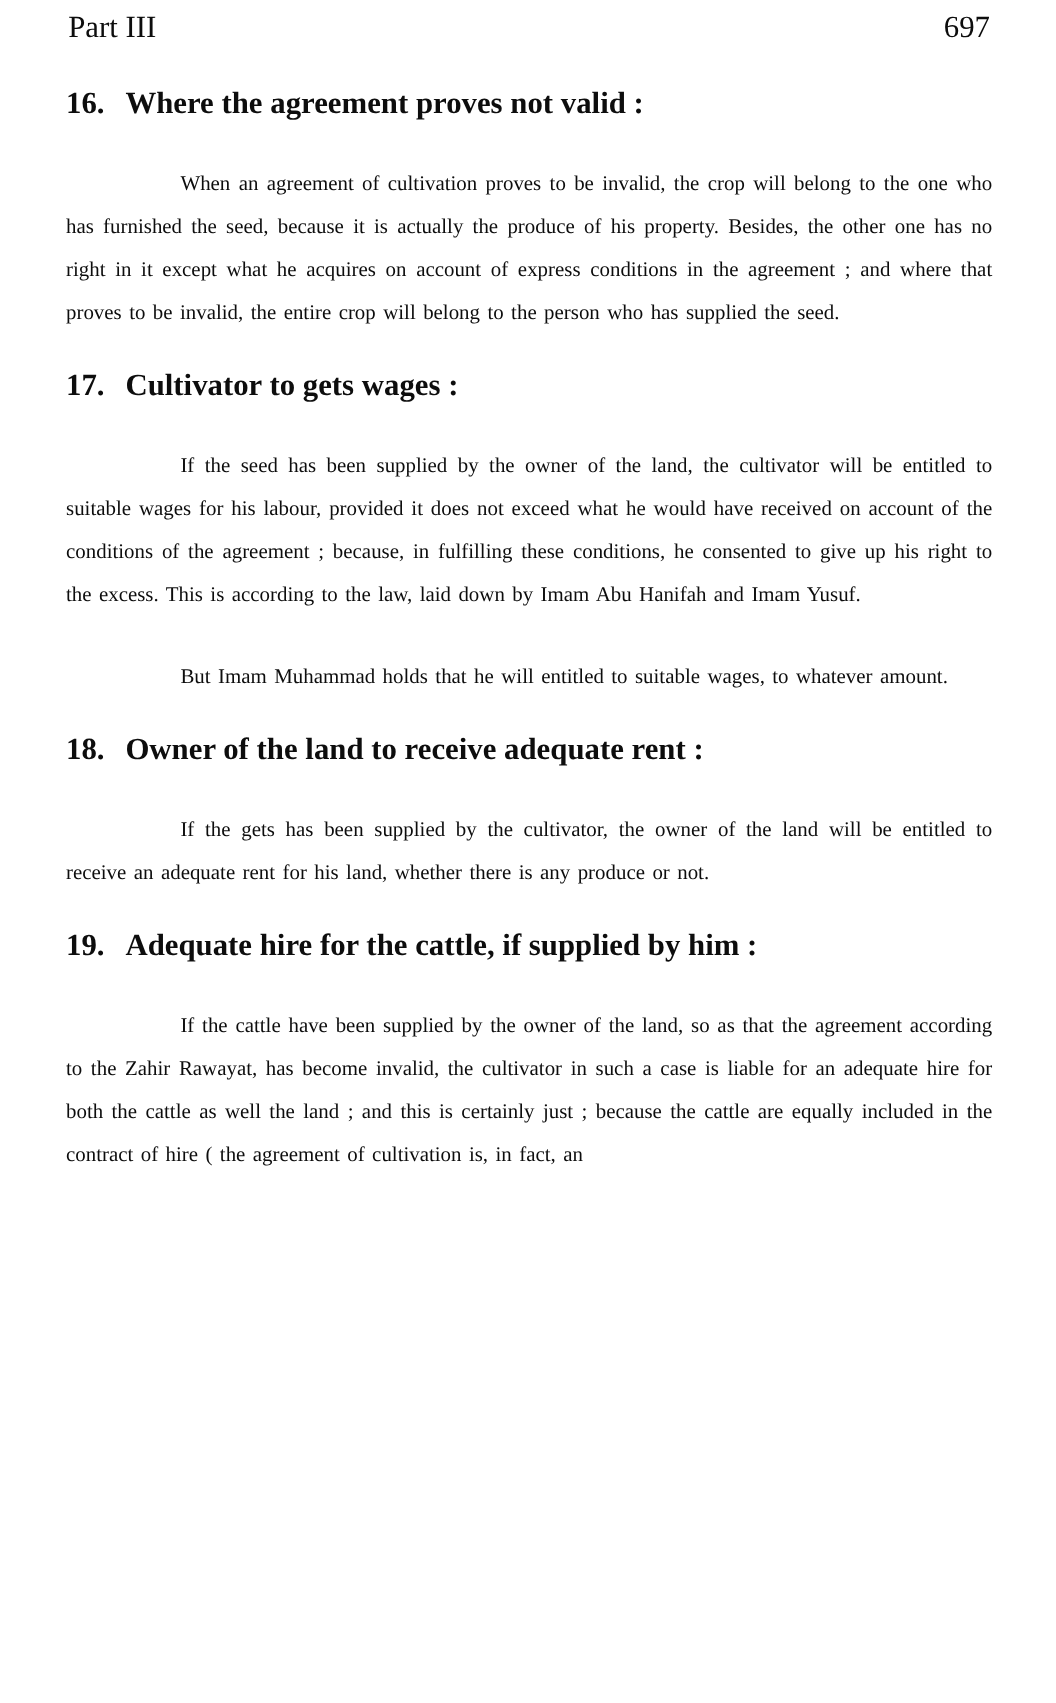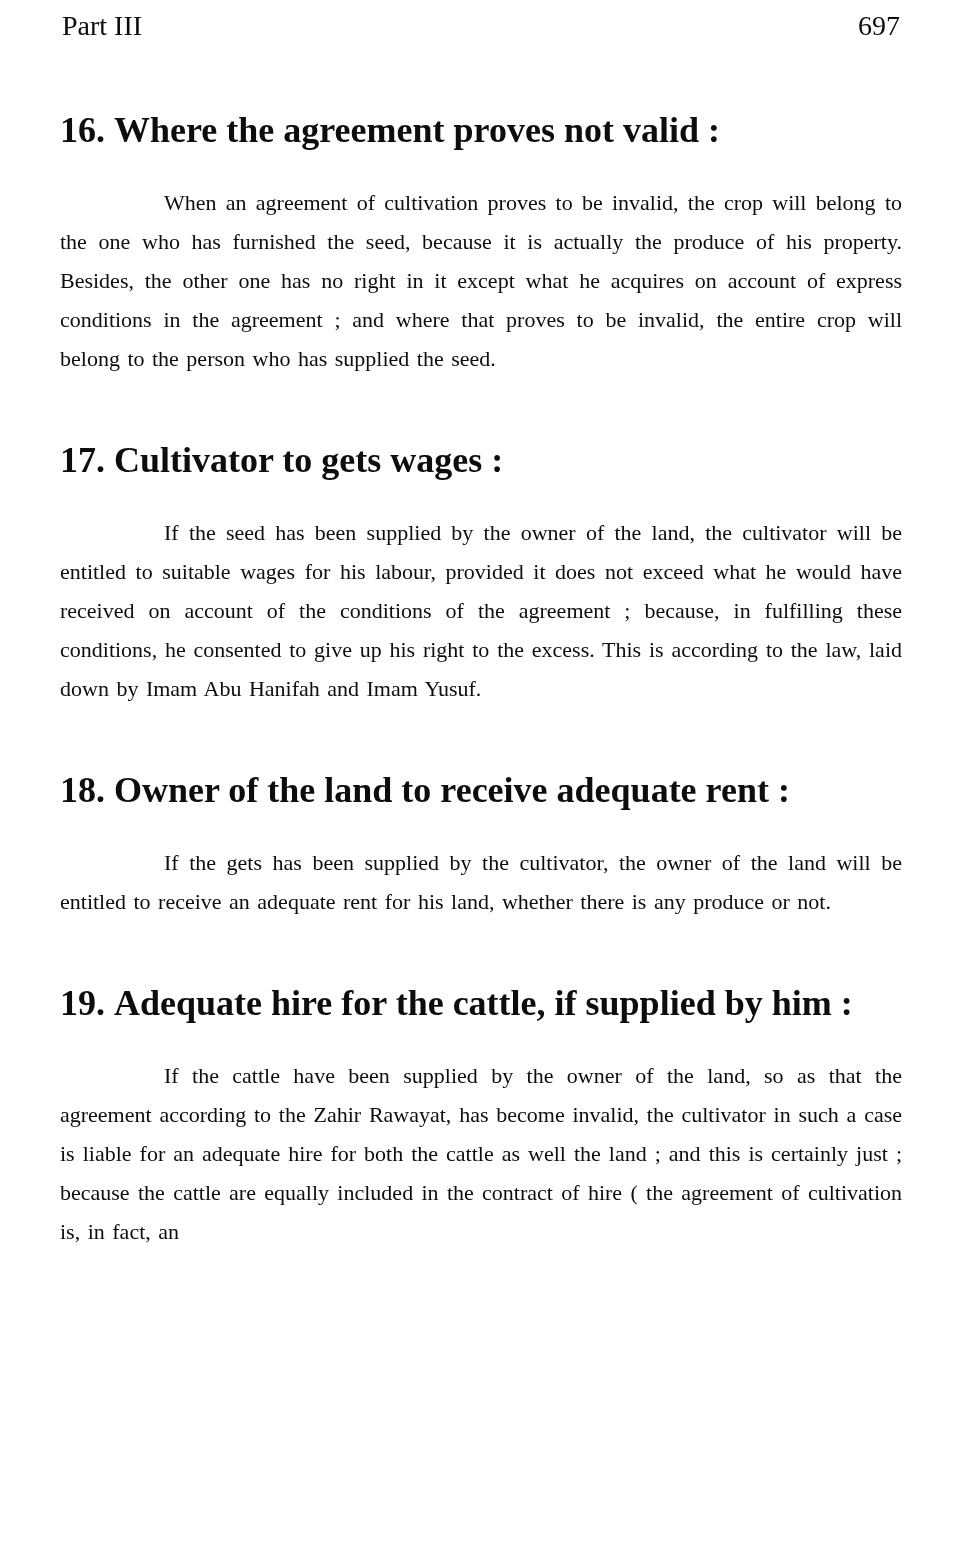--- a/index.html
+++ b/index.html
@@ -23,31 +23,31 @@
     justify-content: space-between;
     align-items: baseline;
     font-size: 28px;
     padding: 4px 2px 6px 2px;
   }
   .running-header .book-title {
     font-style: italic;
     letter-spacing: 0.5px;
   }
   .section-heading {
-    font-size: 36px;
+    font-size: 28px;
     font-weight: bold;
-    margin: 65px 0 0 0;
+    margin: 30px 0 0 0;
     line-height: 34px;
   }
   .section-heading .section-num {
     display: inline-block;
     min-width: 54px;
   }
   .body-para {
-    font-size: 22px;
+    font-size: 19px;
     line-height: 39px;
     text-align: justify;
     text-indent: 104px;
     margin: 36px 0 0 0;
     word-spacing: 2px;
   }
 </style>
 </head>
 <body>
 
@@ -63,20 +63,21 @@
       <span class="section-num">16.</span><span>Where the agreement proves not valid :</span>
     </h2>
     <p class="body-para">When an agreement of cultivation proves to be invalid, the crop will belong to the one who has furnished the seed, because it is actually the produce of his property. Besides, the other one has no right in it except what he acquires on account of express conditions in the agreement ; and where that proves to be invalid, the entire crop will belong to the person who has supplied the seed.</p>
   </div>
 
   <div class="section">
     <h2 class="section-heading">
       <span class="section-num">17.</span><span>Cultivator to gets wages :</span>
     </h2>
     <p class="body-para">If the seed has been supplied by the owner of the land, the cultivator will be entitled to suitable wages for his labour, provided it does not exceed what he would have received on account of the conditions of the agreement ; because, in fulfilling these conditions, he consented to give up his right to the excess. This is according to the law, laid down by Imam Abu Hanifah and Imam Yusuf.</p>
+    <p class="body-para">But Imam Muhammad holds that he will entitled to suitable wages, to whatever amount.</p>
   </div>
 
   <div class="section">
     <h2 class="section-heading">
       <span class="section-num">18.</span><span>Owner of the land to receive adequate rent :</span>
     </h2>
     <p class="body-para">If the gets has been supplied by the cultivator, the owner of the land will be entitled to receive an adequate rent for his land, whether there is any produce or not.</p>
   </div>
 
   <div class="section">

